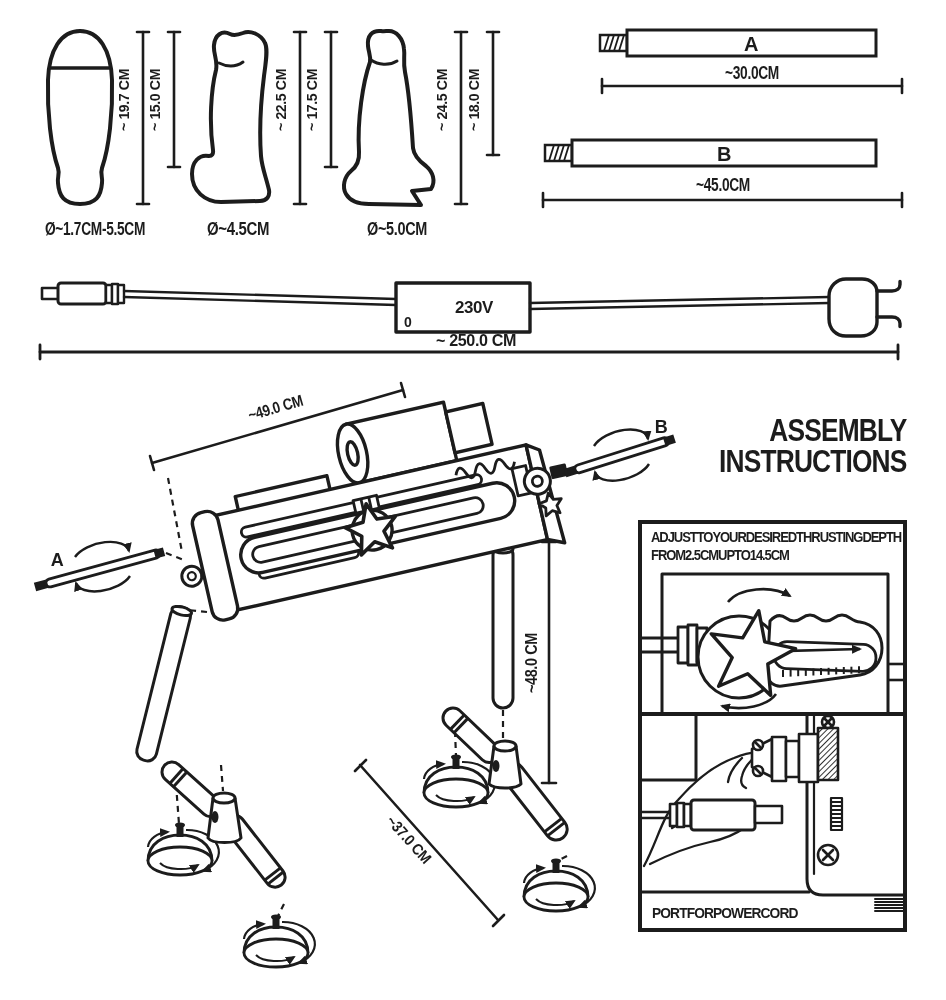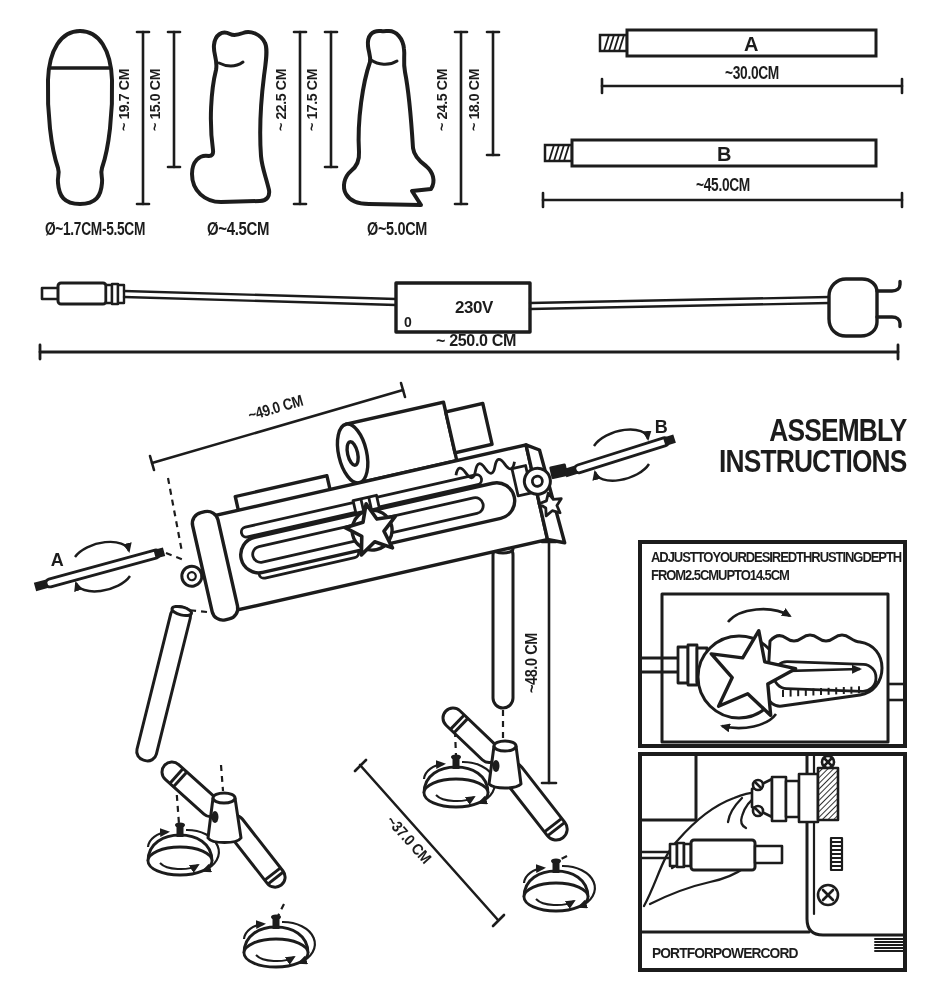--- a/index.html
+++ b/index.html
@@ -3,22 +3,22 @@
 <meta charset="utf-8">
 <style>
   html,body{margin:0;padding:0;background:#fff;}
   .page{position:relative;width:946px;height:1000px;background:#ffffff;overflow:hidden;
         font-family:"Liberation Sans",sans-serif;color:#1c1c1c;}
   .page svg{position:absolute;}
   .page svg text{font-family:"Liberation Sans",sans-serif;font-weight:700;fill:#1c1c1c;letter-spacing:-0.4px;}
   .title{position:absolute;right:40px;top:415px;text-align:right;font-weight:700;font-size:31px;
          line-height:1.0;letter-spacing:-1px;transform:scaleX(0.85);transform-origin:100% 0;white-space:nowrap;}
   .inset{position:absolute;border:4px solid #1c1c1c;box-sizing:border-box;background:#fff;}
-  .inset1{left:638px;top:540px;width:269px;height:208px;}
-  .inset2{left:638px;top:752px;width:269px;height:220px;}
+  .inset1{left:638px;top:520px;width:269px;height:208px;}
+  .inset2{left:638px;top:712px;width:269px;height:220px;}
   .inset-text{position:absolute;left:9px;top:5px;font-size:14px;font-weight:700;line-height:1.25;
               letter-spacing:-1.15px;transform:scaleX(0.93);transform-origin:0 0;white-space:nowrap;z-index:2;}
   .port-label{position:absolute;left:10px;bottom:7px;font-size:15px;font-weight:700;letter-spacing:-1px;
               transform:scaleX(0.92);transform-origin:0 50%;white-space:nowrap;z-index:2;}
   .inset svg{position:absolute;left:0;top:0;}
 </style>
 </head>
 <body>
 
 <div class="page">

